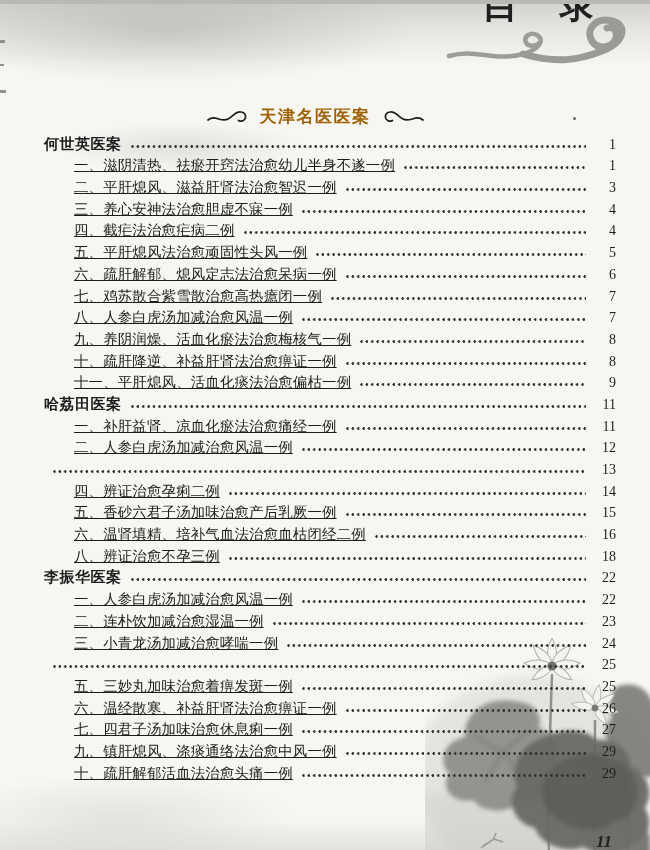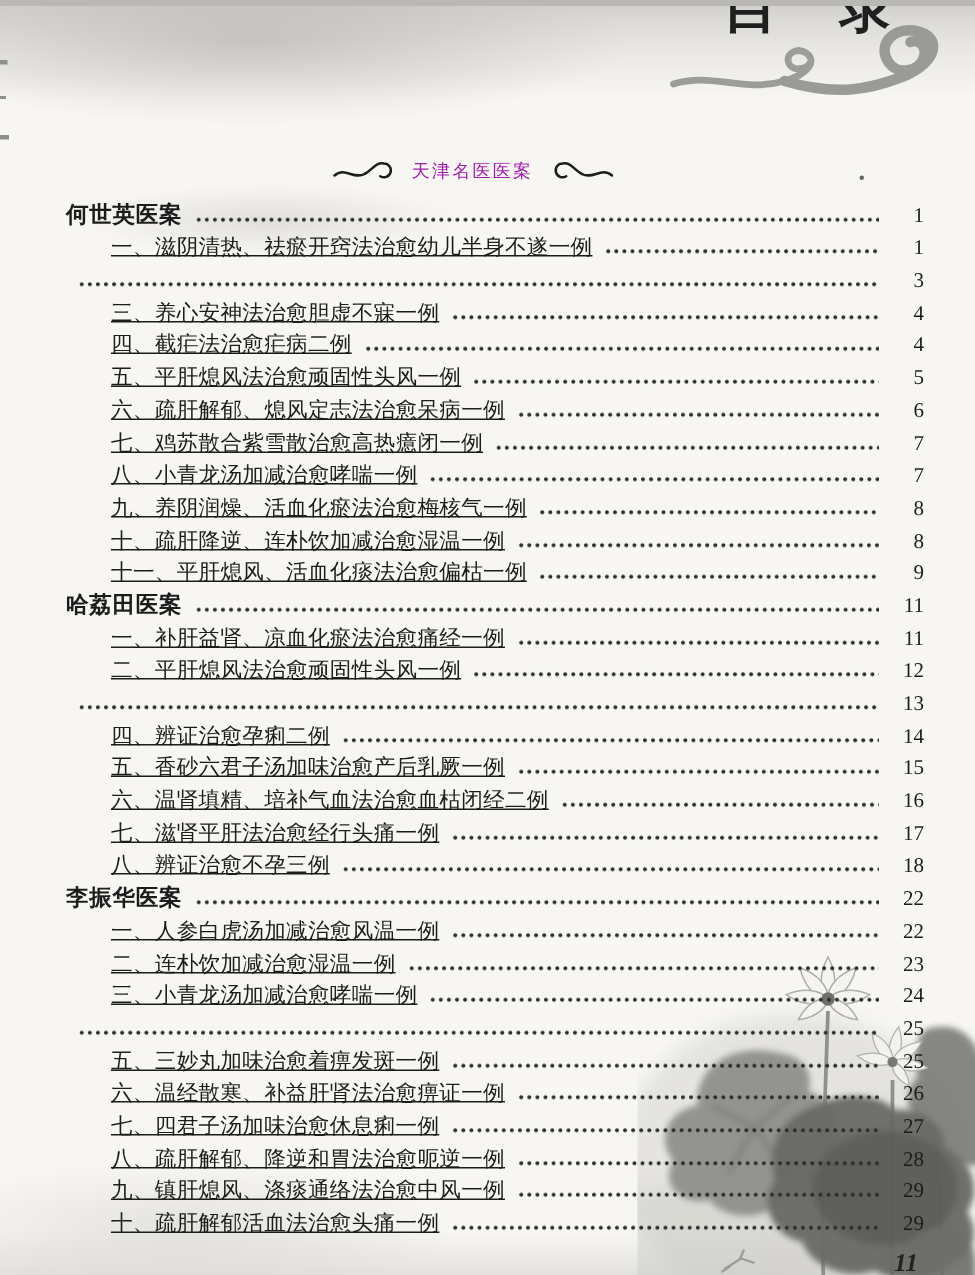--- a/index.html
+++ b/index.html
@@ -26,21 +26,21 @@
   
   .mulu{position:absolute;top:-18px;left:482px;z-index:2;
     font-family:"Liberation Sans","DejaVu Sans",sans-serif;
     font-weight:bold;font-size:37px;line-height:1;color:#1f1f1f;letter-spacing:40px;white-space:nowrap;}
   .cloud{position:absolute;left:445px;top:12px;z-index:1;}
 
   
   .banner{position:absolute;top:101px;left:0;width:650px;z-index:3;
     display:flex;justify-content:center;align-items:center;gap:9px;transform:translateX(-10px);}
   .banner-text{font-family:"Liberation Sans","DejaVu Sans",sans-serif;
-    font-weight:normal;font-size:12px;letter-spacing:1.5px;color:#a21caf;}
+    font-weight:bold;font-size:17px;letter-spacing:1.5px;color:#a16207;}
 
   
   #toc{position:absolute;left:44px;right:34px;top:128px;z-index:3;}
   .toc-row{display:flex;align-items:flex-end;height:21.7px;white-space:nowrap;}
   .row-label{flex:0 0 auto;font-size:14.4px;line-height:20px;}
   .section-row .row-label{font-family:"Liberation Sans","DejaVu Sans",sans-serif;
     font-weight:bold;font-size:15px;letter-spacing:.5px;}
   .entry-row .row-label{padding-left:30px;letter-spacing:.2px;text-decoration:underline;}
   .leader{flex:1 1 auto;height:7px;margin:0 4px 4px 8px;
     background-image:radial-gradient(circle at 2.5px 3.5px,#2d2d2d 1.05px,rgba(0,0,0,0) 1.55px);
@@ -147,20 +147,21 @@
         <span class="row-label">何世英医案</span>
         <span class="leader"></span>
         <span class="row-page">1</span>
       </div>
       <div class="toc-row entry-row">
         <span class="row-label">一、滋阴清热、祛瘀开窍法治愈幼儿半身不遂一例</span>
         <span class="leader"></span>
         <span class="row-page">1</span>
       </div>
       <div class="toc-row entry-row">
+        <span class="row-label">二、平肝熄风、滋益肝肾法治愈智迟一例</span>
         <span class="leader"></span>
         <span class="row-page">3</span>
       </div>
       <div class="toc-row entry-row">
         <span class="row-label">三、养心安神法治愈胆虚不寐一例</span>
         <span class="leader"></span>
         <span class="row-page">4</span>
       </div>
       <div class="toc-row entry-row">
         <span class="row-label">四、截疟法治愈疟病二例</span>
@@ -176,51 +177,51 @@
         <span class="row-label">六、疏肝解郁、熄风定志法治愈呆病一例</span>
         <span class="leader"></span>
         <span class="row-page">6</span>
       </div>
       <div class="toc-row entry-row">
         <span class="row-label">七、鸡苏散合紫雪散治愈高热癔闭一例</span>
         <span class="leader"></span>
         <span class="row-page">7</span>
       </div>
       <div class="toc-row entry-row">
-        <span class="row-label">八、小青龙汤加减治愈哮喘一例</span>
+        <span class="row-label">八、人参白虎汤加减治愈风温一例</span>
         <span class="leader"></span>
         <span class="row-page">7</span>
       </div>
       <div class="toc-row entry-row">
         <span class="row-label">九、养阴润燥、活血化瘀法治愈梅核气一例</span>
         <span class="leader"></span>
         <span class="row-page">8</span>
       </div>
       <div class="toc-row entry-row">
-        <span class="row-label">十、疏肝降逆、连朴饮加减治愈湿温一例</span>
+        <span class="row-label">十、疏肝降逆、补益肝肾法治愈痹证一例</span>
         <span class="leader"></span>
         <span class="row-page">8</span>
       </div>
       <div class="toc-row entry-row">
         <span class="row-label">十一、平肝熄风、活血化痰法治愈偏枯一例</span>
         <span class="leader"></span>
         <span class="row-page">9</span>
       </div>
       <div class="toc-row section-row">
         <span class="row-label">哈荔田医案</span>
         <span class="leader"></span>
         <span class="row-page">11</span>
       </div>
       <div class="toc-row entry-row">
         <span class="row-label">一、补肝益肾、凉血化瘀法治愈痛经一例</span>
         <span class="leader"></span>
         <span class="row-page">11</span>
       </div>
       <div class="toc-row entry-row">
-        <span class="row-label">二、平肝熄风法治愈顽固性头风一例</span>
+        <span class="row-label">二、人参白虎汤加减治愈风温一例</span>
         <span class="leader"></span>
         <span class="row-page">12</span>
       </div>
       <div class="toc-row entry-row">
         <span class="leader"></span>
         <span class="row-page">13</span>
       </div>
       <div class="toc-row entry-row">
         <span class="row-label">四、辨证治愈孕痢二例</span>
         <span class="leader"></span>
@@ -228,25 +229,20 @@
       </div>
       <div class="toc-row entry-row">
         <span class="row-label">五、香砂六君子汤加味治愈产后乳厥一例</span>
         <span class="leader"></span>
         <span class="row-page">15</span>
       </div>
       <div class="toc-row entry-row">
         <span class="row-label">六、温肾填精、培补气血法治愈血枯闭经二例</span>
         <span class="leader"></span>
         <span class="row-page">16</span>
-      </div>
-      <div class="toc-row entry-row">
-        <span class="row-label">七、滋肾平肝法治愈经行头痛一例</span>
-        <span class="leader"></span>
-        <span class="row-page">17</span>
       </div>
       <div class="toc-row entry-row">
         <span class="row-label">八、辨证治愈不孕三例</span>
         <span class="leader"></span>
         <span class="row-page">18</span>
       </div>
       <div class="toc-row section-row">
         <span class="row-label">李振华医案</span>
         <span class="leader"></span>
         <span class="row-page">22</span>
@@ -279,25 +275,20 @@
         <span class="row-label">六、温经散寒、补益肝肾法治愈痹证一例</span>
         <span class="leader"></span>
         <span class="row-page">26</span>
       </div>
       <div class="toc-row entry-row">
         <span class="row-label">七、四君子汤加味治愈休息痢一例</span>
         <span class="leader"></span>
         <span class="row-page">27</span>
       </div>
       <div class="toc-row entry-row">
-        <span class="row-label">八、疏肝解郁、降逆和胃法治愈呃逆一例</span>
-        <span class="leader"></span>
-        <span class="row-page">28</span>
-      </div>
-      <div class="toc-row entry-row">
         <span class="row-label">九、镇肝熄风、涤痰通络法治愈中风一例</span>
         <span class="leader"></span>
         <span class="row-page">29</span>
       </div>
       <div class="toc-row entry-row">
         <span class="row-label">十、疏肝解郁活血法治愈头痛一例</span>
         <span class="leader"></span>
         <span class="row-page">29</span>
       </div>
     </div>

